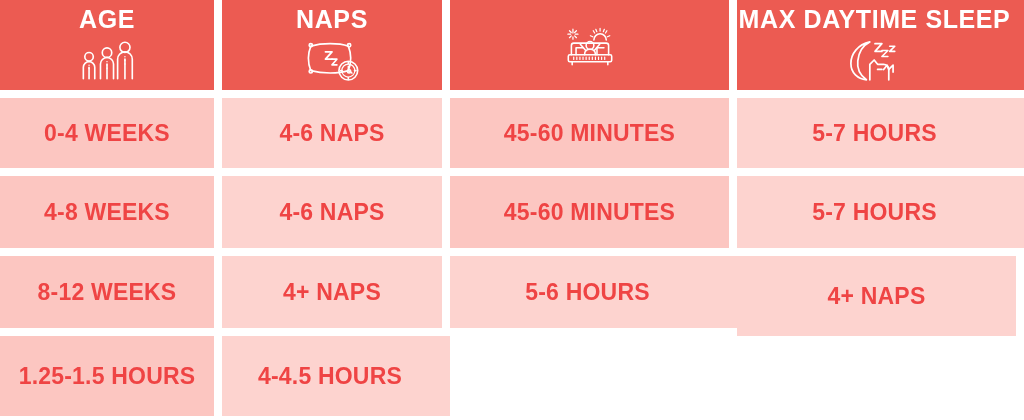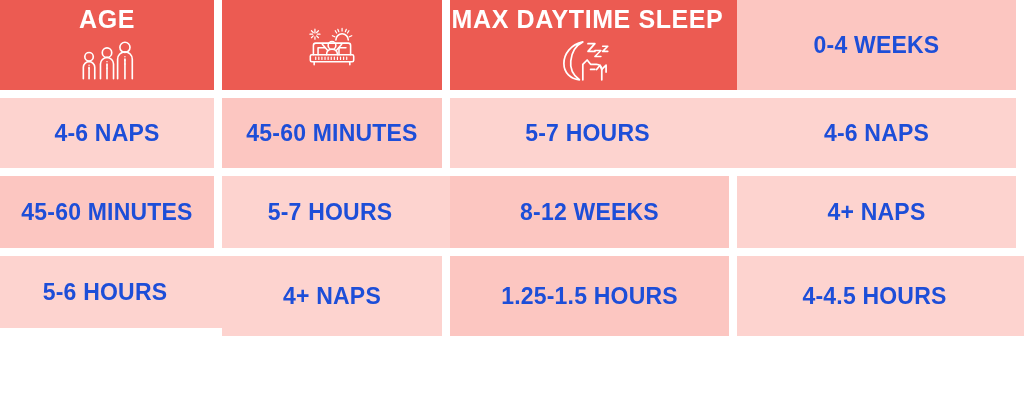--- a/index.html
+++ b/index.html
@@ -81,21 +81,21 @@
     height: 46px;
     display: block;
     margin-top: 3px;
   }
   .head-icon svg { display: block; width: 100%; height: 100%; }
 
   .data-dark .panel { background: #FCC6C1; }
   .data-light .panel { background: #FDD3CF; }
 
   .cell-text {
-    color: #1d4ed8;
+    color: #ef4444;
     font-size: 23px;
     font-weight: 800;
     letter-spacing: 0.2px;
     line-height: 1;
     white-space: nowrap;
     text-transform: uppercase;
   }
 </style>
 </head>
 <body>
@@ -126,20 +126,44 @@
           <path d="M51 48 V24 a9 9 0 0 1 18 0 V48"></path>
           <path d="M60 48 V24"></path>
           <circle cx="60" cy="21" r="0.9" fill="#ffffff" stroke="none"></circle>
           <circle cx="60" cy="25.5" r="0.9" fill="#ffffff" stroke="none"></circle>
           <circle cx="60" cy="30" r="0.9" fill="#ffffff" stroke="none"></circle>
         </svg>
       </div>
     </div>
   </div>
 
+  <div class="cell head">
+    <div class="panel"></div>
+    <div class="content">
+      <div class="head-label">NAPS</div>
+      <div class="head-icon">
+        <svg viewBox="0 0 76 50" fill="none" stroke="#ffffff" stroke-width="2" stroke-linecap="round" stroke-linejoin="round">
+
+          <path d="M12 8 C26 4 46 4 58 8 C62 18 62 28 58 38 C46 42 26 42 12 38 C8 28 8 18 12 8 Z"></path>
+          <circle cx="12" cy="7" r="2"></circle>
+          <circle cx="59" cy="7" r="2"></circle>
+          <circle cx="12" cy="39" r="2"></circle>
+          <circle cx="59" cy="39" r="2"></circle>
+
+          <path d="M30 15 H38 L30 24 H38" stroke-width="2.2"></path>
+          <path d="M38 24 H44 L38 31 H44" stroke-width="2"></path>
+
+          <circle cx="58" cy="38" r="11.5" stroke-width="2"></circle>
+          <circle cx="58" cy="38" r="8" stroke-width="1.4"></circle>
+          <path d="M58 32.5 V38 L62.5 41" stroke-width="1.8"></path>
+          <path d="M58 27.6 V29.4 M58 46.6 V48.4 M48.6 38 H50.4 M65.6 38 H67.4"></path>
+        </svg>
+      </div>
+    </div>
+  </div>
 
   <div class="cell head">
     <div class="panel"></div>
     <div class="content">
       <div class="head-icon">
         <svg viewBox="0 0 80 52" fill="none" stroke="#ffffff" stroke-width="2" stroke-linecap="round" stroke-linejoin="round">
 
           <g stroke-width="1.6">
             <path d="M18 3 V8 M18 13 V16 M11.5 9.5 H15 M21 9.5 H24.5 M13.5 5 L15.8 7.3 M20.2 11.7 L22.5 14 M22.5 5 L20.2 7.3 M15.8 11.7 L13.5 14"></path>
           </g>
@@ -207,20 +231,26 @@
         <span class="cell-text">45-60 MINUTES</span>
       </div>
   </div>
   <div class="cell data-light last-col">
     <div class="panel"></div>
     <div class="content">
         <span class="cell-text">5-7 HOURS</span>
       </div>
   </div>
 
+  <div class="cell data-dark">
+    <div class="panel"></div>
+    <div class="content">
+        <span class="cell-text">4-8 WEEKS</span>
+      </div>
+  </div>
   <div class="cell data-light">
     <div class="panel"></div>
     <div class="content">
         <span class="cell-text">4-6 NAPS</span>
       </div>
   </div>
   <div class="cell data-dark">
     <div class="panel"></div>
     <div class="content">
         <span class="cell-text">45-60 MINUTES</span>

